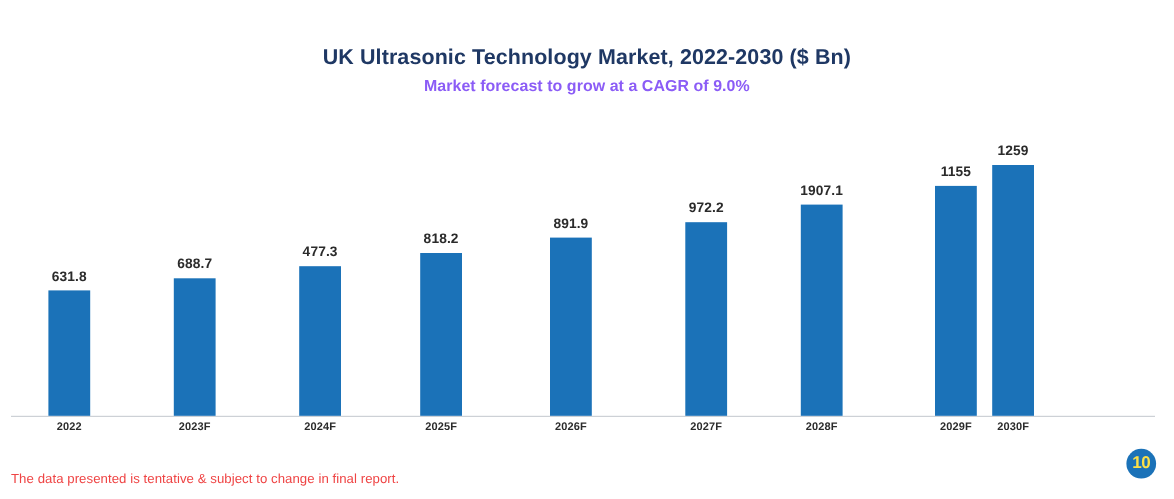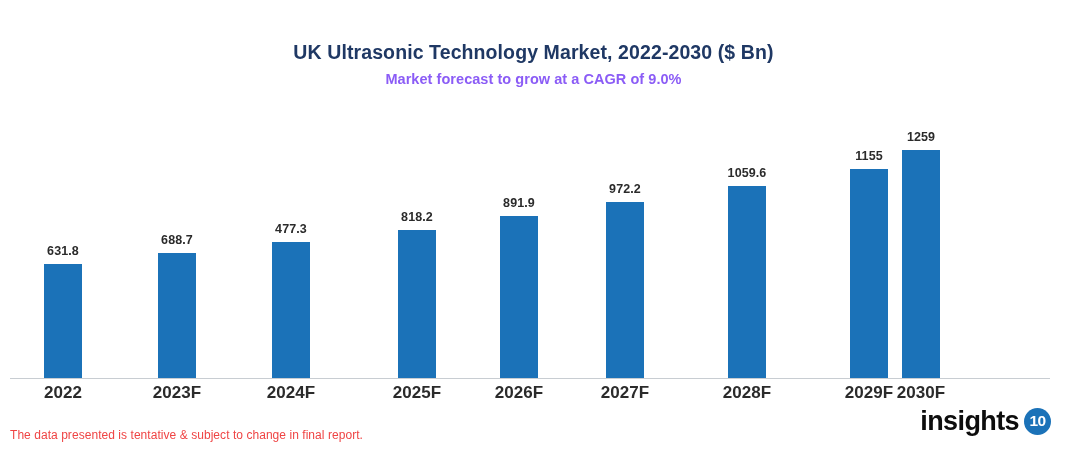--- a/index.html
+++ b/index.html
@@ -80,21 +80,21 @@
     font-weight: bold;
     color: #2b2b2b;
     letter-spacing: 0.1px;
   }
   .cat-label {
     position: absolute;
     left: 0;
     width: 114px;
     top: 383px;
     text-align: center;
-    font-size: 17px;
+    font-size: 10px;
     font-weight: bold;
     color: #2b2b2b;
     letter-spacing: 0.1px;
   }
 
   
   .footnote {
     position: absolute;
     left: 10px;
     top: 428px;
@@ -117,21 +117,21 @@
     color: #0d0d0d;
     letter-spacing: -0.6px;
     line-height: 27px;
   }
   .logo-badge {
     margin-left: 5px;
     width: 27px;
     height: 27px;
     border-radius: 50%;
     background: #1b72b8;
-    color: #ffffff;
+    color: #fde047;
     font-size: 15.5px;
     font-weight: bold;
     display: flex;
     align-items: center;
     justify-content: center;
     letter-spacing: -0.5px;
   }
 </style>
 </head>
 <body>
@@ -154,53 +154,52 @@
         <div class="bar-col" style="left: 120px;">
           <div class="bar" style="height: 124.721px; background: rgb(27, 114, 184);"></div>
           <div class="bar-label" style="top: 233.279px;">688.7</div>
           <div class="cat-label">2023F</div>
         </div>
         <div class="bar-col" style="left: 234px;">
           <div class="bar" style="height: 135.949px; background: rgb(27, 114, 184);"></div>
           <div class="bar-label" style="top: 222.051px;">477.3</div>
           <div class="cat-label">2024F</div>
         </div>
-        <div class="bar-col" style="left: 360px;">
+        <div class="bar-col" style="left: 344px;">
           <div class="bar" style="height: 148.173px; background: rgb(27, 114, 184);"></div>
           <div class="bar-label" style="top: 209.827px;">818.2</div>
           <div class="cat-label">2025F</div>
         </div>
         <div class="bar-col" style="left: 462px; margin-top: 32px;">
           <div class="bar" style="height: 161.52px; background: rgb(27, 114, 184);"></div>
           <div class="bar-label" style="top: 196.48px;">891.9</div>
           <div class="cat-label">2026F</div>
         </div>
-        <div class="bar-col" style="left: 568px;">
+        <div class="bar-col" style="left: 585px;">
           <div class="bar" style="height: 176.062px; background: rgb(27, 114, 184);"></div>
           <div class="bar-label" style="top: 181.938px;">972.2</div>
           <div class="cat-label">2027F</div>
         </div>
         <div class="bar-col" style="left: 690px;">
           <div class="bar" style="height: 191.889px; background: rgb(27, 114, 184);"></div>
-          <div class="bar-label" style="top: 166.111px;">1059.6</div>
+          <div class="bar-label" style="top: 166.111px;">1907.1</div>
           <div class="cat-label">2028F</div>
         </div>
         <div class="bar-col" style="left: 812px;">
           <div class="bar" style="height: 209.166px; background: rgb(27, 114, 184);"></div>
           <div class="bar-label" style="top: 148.834px;">1155</div>
           <div class="cat-label">2029F</div>
         </div>
         <div class="bar-col" style="left: 864px;">
           <div class="bar" style="height: 228px; background: rgb(27, 114, 184);"></div>
           <div class="bar-label" style="top: 130px;">1259</div>
           <div class="cat-label">2030F</div>
         </div>
       </div>
   </div>
 
   <div class="footnote">The data presented is tentative &amp; subject to change in final report.</div>
 
   <div class="logo">
-    <span class="logo-word">insights</span>
     <span class="logo-badge">10</span>
   </div>
 
 </div>
 
 </body></html>

